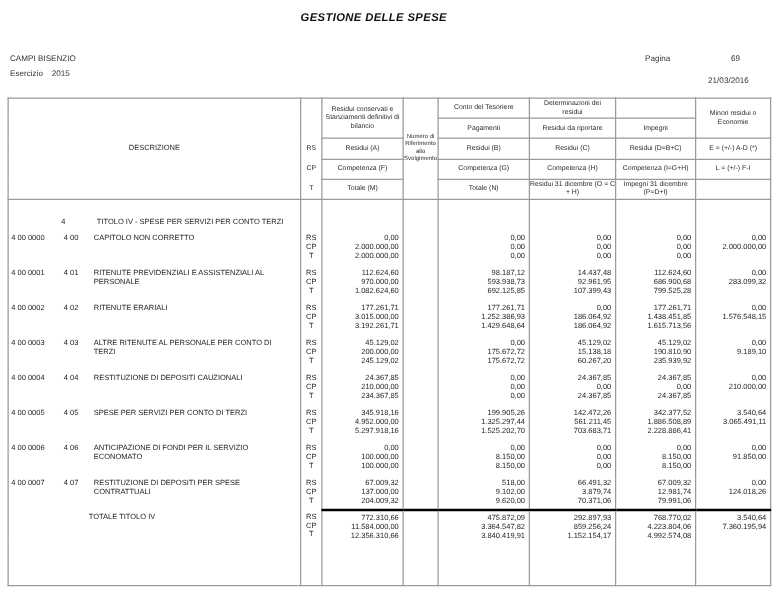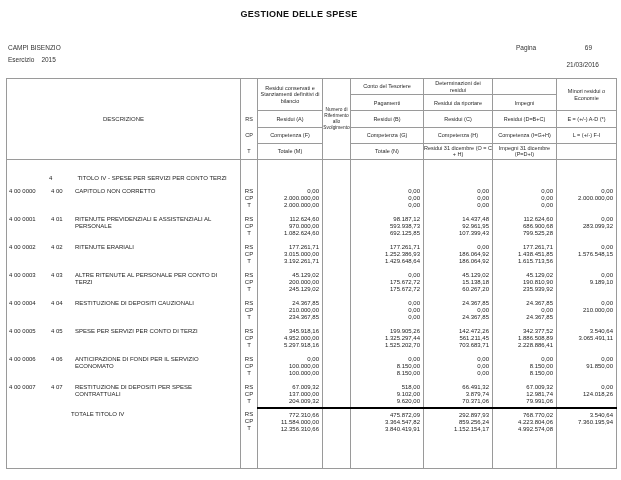--- a/index.html
+++ b/index.html
@@ -2,21 +2,21 @@
 <html><head>
 <meta charset="utf-8">
 <style>
   html,body { margin:0; padding:0; }
   body {
     width:621px; height:480px; background:#ffffff; position:relative;
     font-family:"Liberation Sans", sans-serif; color:#1c1c1c; overflow:hidden;
   }
   .page-title {
     position:absolute; top:9px; left:0; width:598px; text-align:center;
-    font-size:9px; font-weight:bold; letter-spacing:.3px; color:#111;
+    font-size:9px; font-weight:bold; letter-spacing:.3px; color:#111;font-style:italic;
   }
   .meta { font-size:6.5px; color:#333; }
   .meta-entity { position:absolute; left:8px; top:44px; }
   .meta-esercizio { position:absolute; left:8px; top:56px; }
   .meta-esercizio .val { margin-left:7px; }
   .meta-pagina { position:absolute; left:516px; top:44px; width:76px; display:flex; justify-content:space-between; }
   .meta-date { position:absolute; right:22px; top:61px; }
 
   table.report {
     position:absolute; left:6px; top:78px; width:610px; height:390px;

